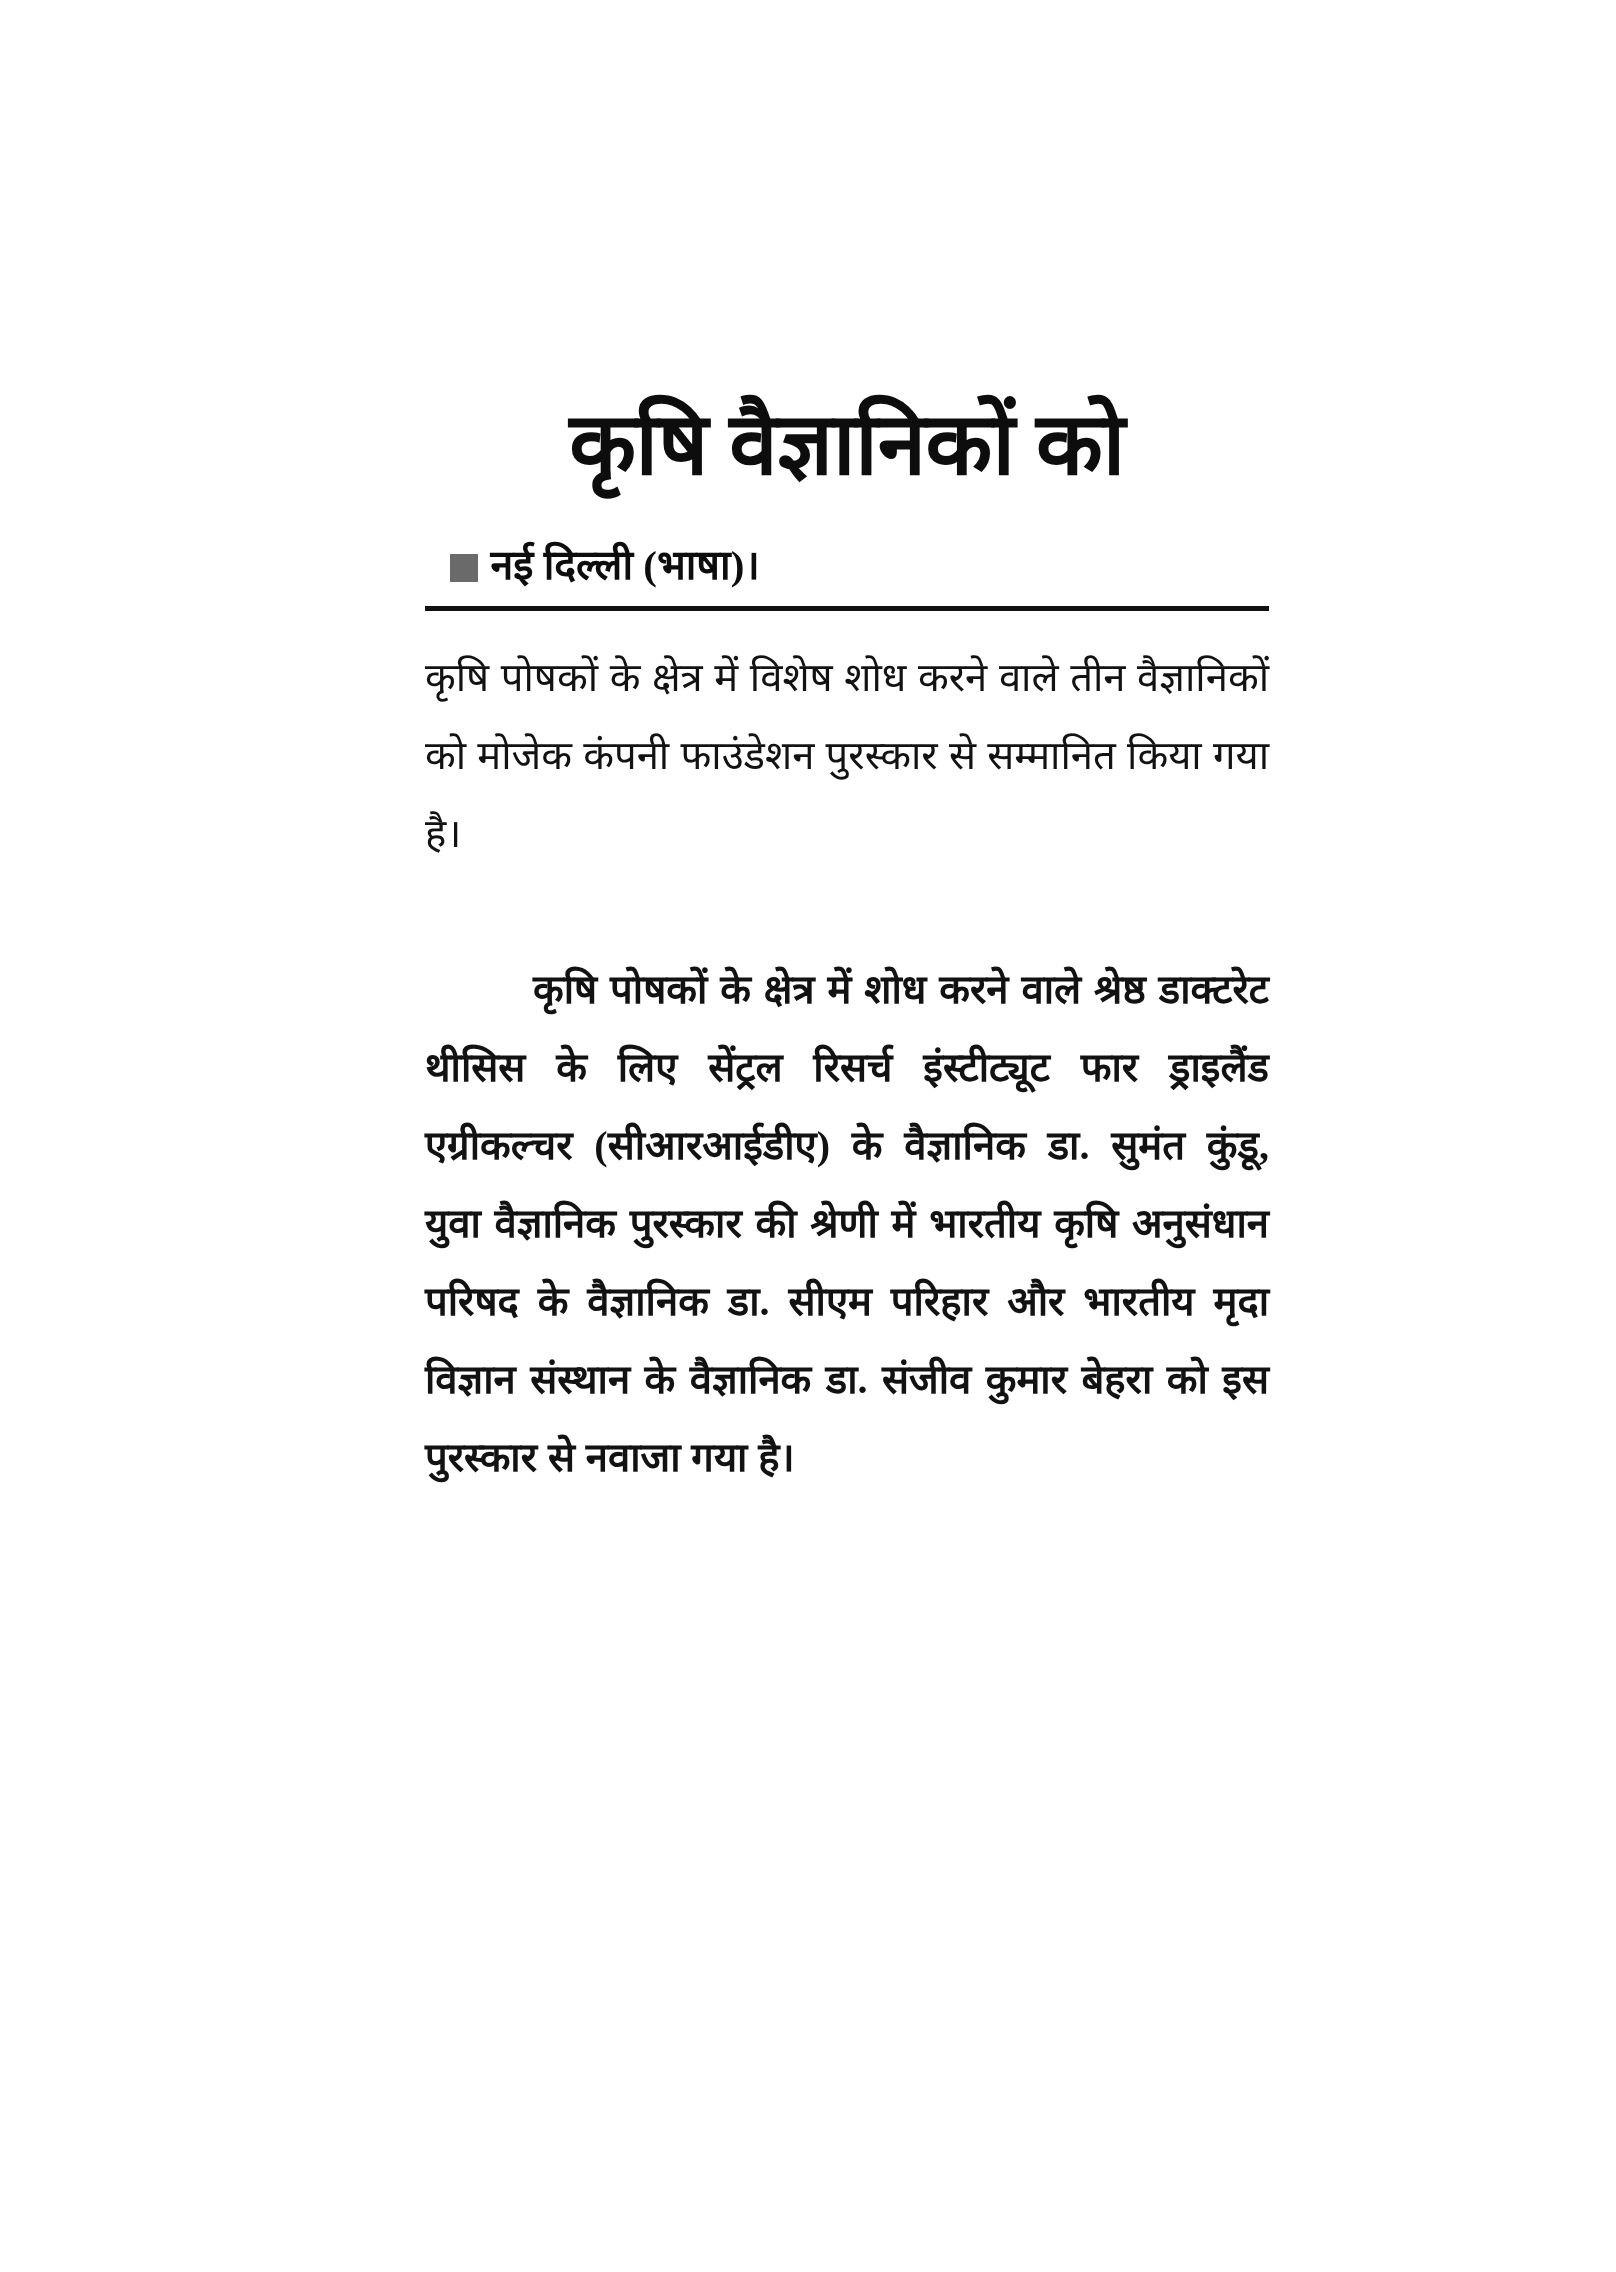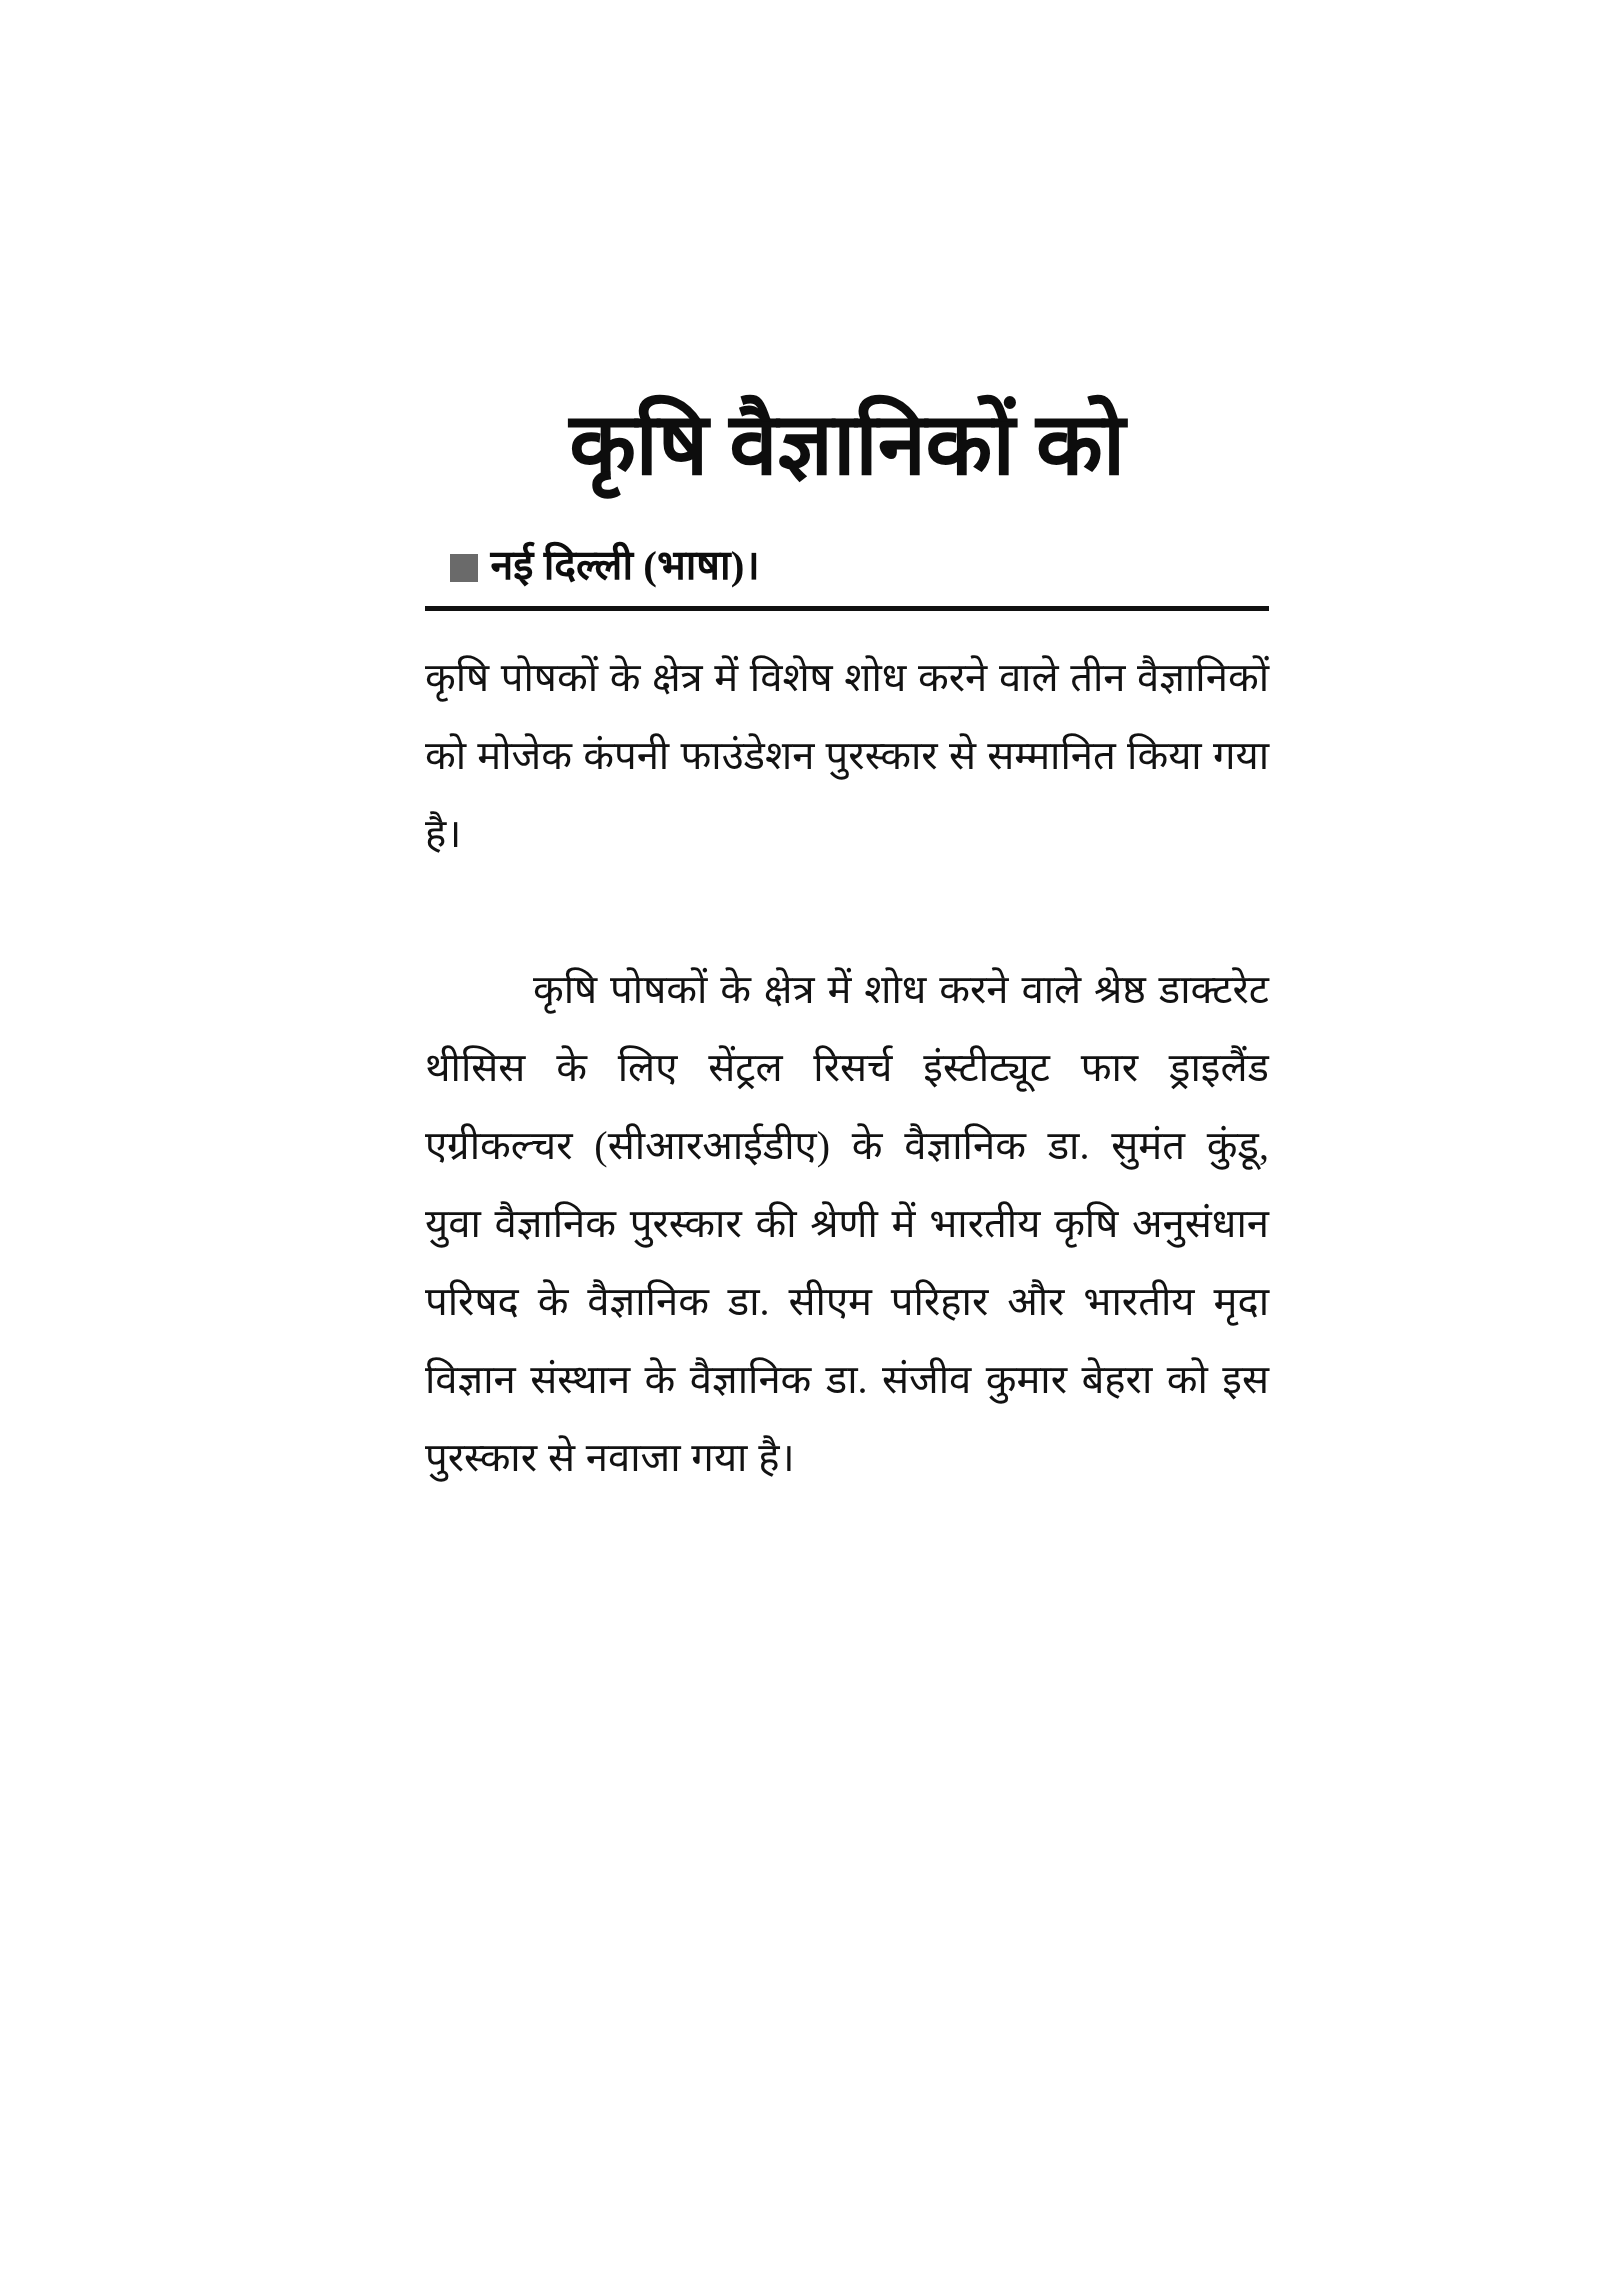--- a/index.html
+++ b/index.html
@@ -94,20 +94,21 @@
     font-size: 40px;
     line-height: 78px;
     color: #121212;
     margin: 0;
     text-align: justify;
     text-justify: inter-word;
     word-spacing: 0.8px;
   }
   .para.indent {
     text-indent: 108px;
+    font-weight: bold;
   }
   
   .para::after {
     content: "";
     display: inline-block;
     width: 100%;
   }
   .para.no-stretch::after {
     content: none;
   }

